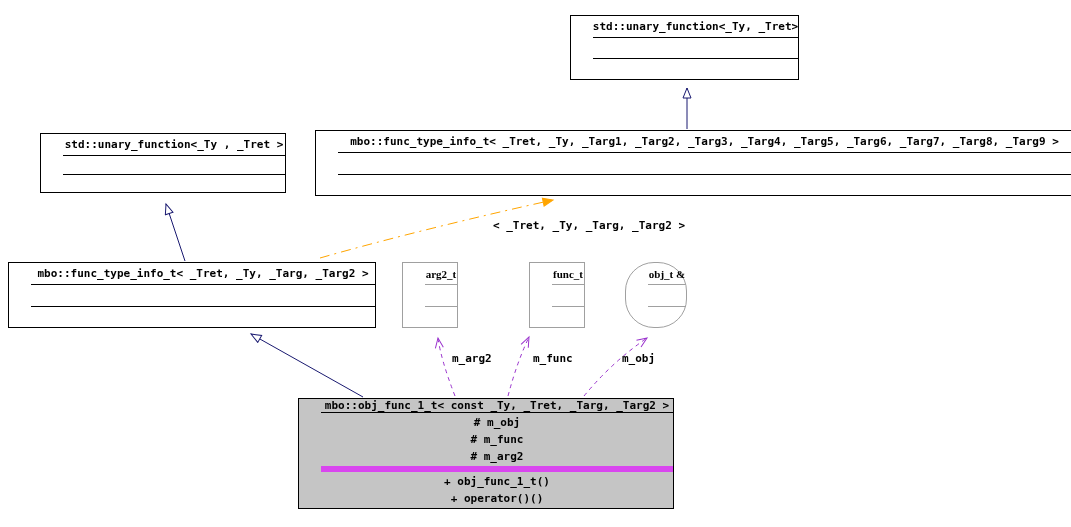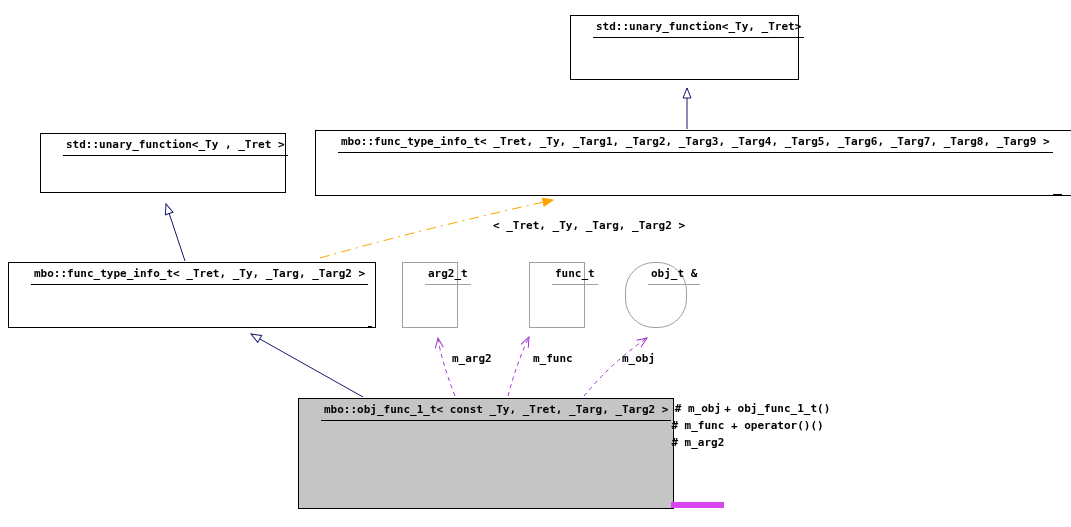--- a/index.html
+++ b/index.html
@@ -3,29 +3,29 @@
 <meta charset="utf-8">
 <style>
   html,body{margin:0;padding:0;background:#ffffff;}
   .canvas{
     position:relative;width:1071px;height:527px;background:#ffffff;overflow:hidden;
     font-family:"DejaVu Sans Mono", monospace;font-weight:bold;font-size:11px;color:#000;
   }
   .edges{position:absolute;left:0;top:0;z-index:0;pointer-events:none;}
   .uml-box{
     position:absolute;background:#ffffff;border:1px solid #000;
-    display:flex;flex-direction:row;z-index:1;box-sizing:border-box;padding-left:22px;
+    display:flex;flex-direction:column;z-index:1;box-sizing:border-box;padding-left:22px;
   }
   .uml-box .title{
     height:21px;display:flex;align-items:center;justify-content:center;
     border-bottom:1px solid #000;white-space:nowrap;padding:0 3px;
   }
   .uml-box .comp{flex:1;border-bottom:1px solid #000;}
   .uml-box .comp:last-child{border-bottom:none;}
-  .uml-box.light{border-color:#a0a0a0;}
+  .uml-box.light{border-color:#a0a0a0;font-family:Liberation Serif, serif;}
   .uml-box.light .title{border-bottom-color:#a0a0a0;}
   .uml-box.light .comp{border-bottom-color:#a0a0a0;}
   .uml-box.selected{background:#c5c5c5;}
   .uml-box .members{border-bottom:6px solid #d946ef;padding:1px 0;}
   .uml-box .members:last-child{border-bottom:none;}
   .member{text-align:center;line-height:17px;white-space:nowrap;}
   .edge-label{position:absolute;z-index:2;white-space:nowrap;background:transparent;}
 </style>
 </head>
 <body>

